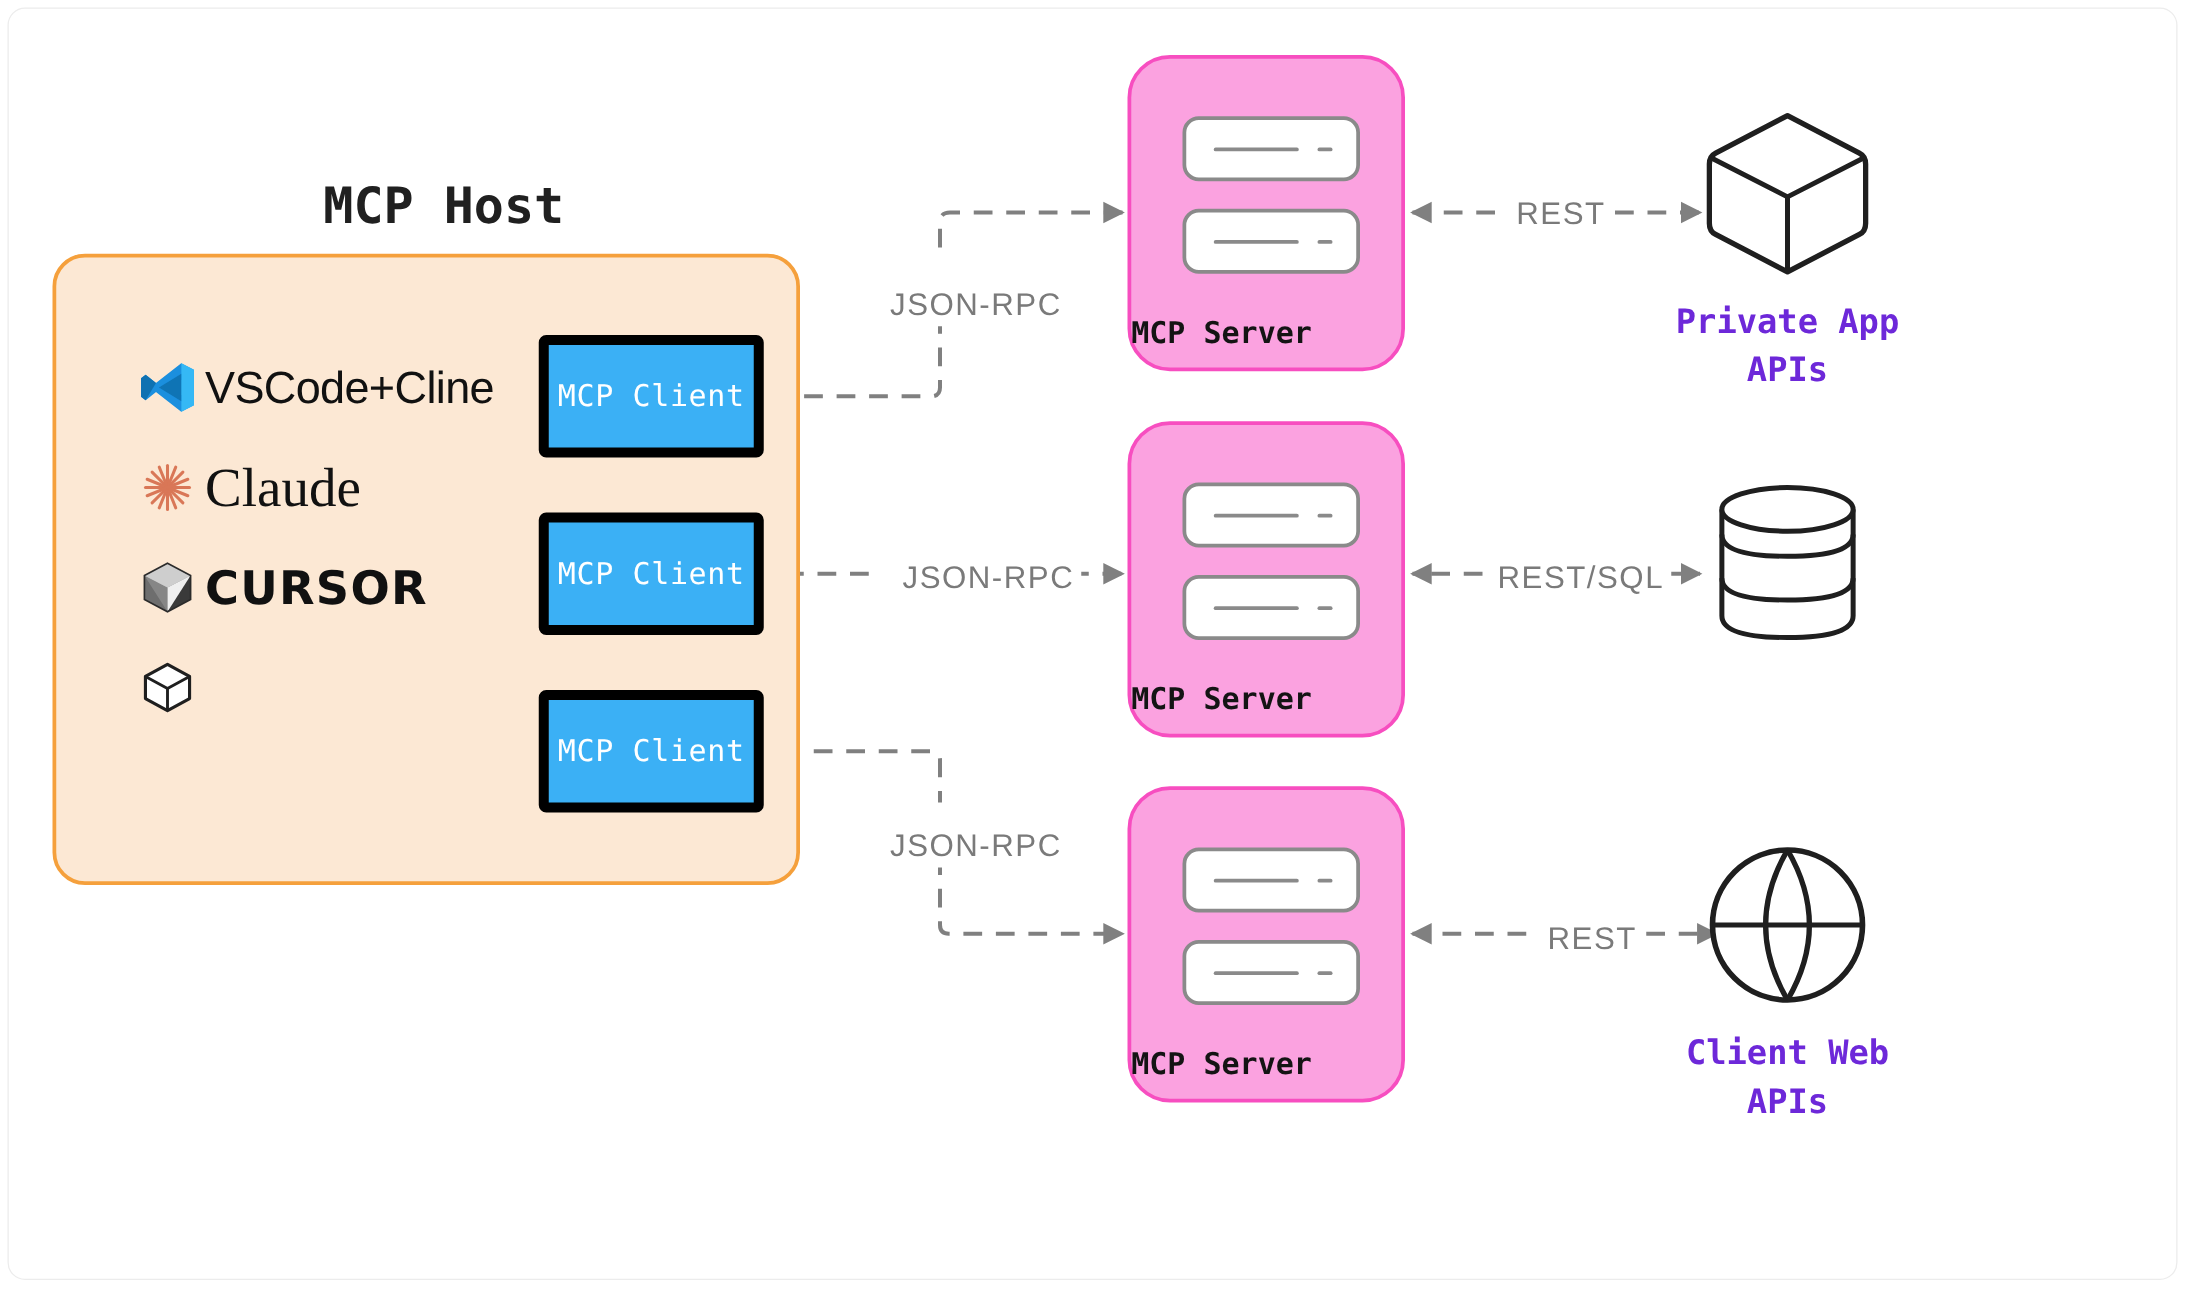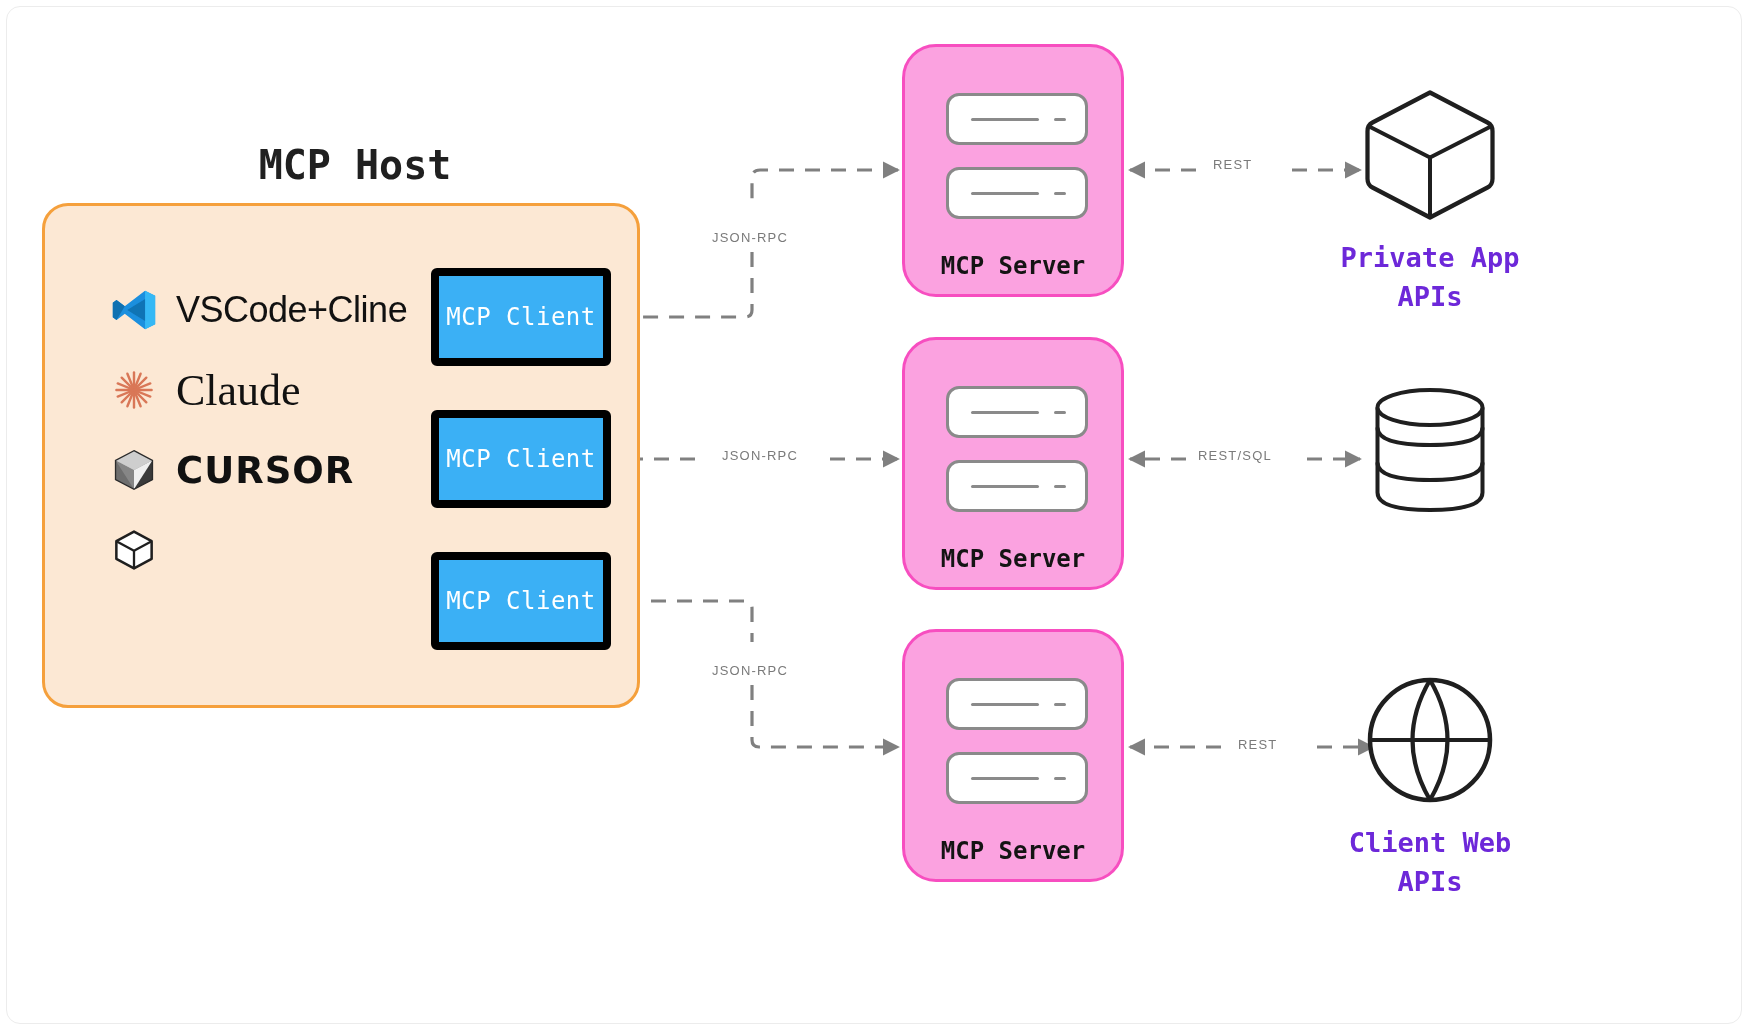--- a/index.html
+++ b/index.html
@@ -62,21 +62,21 @@
   #app-list {
     position: absolute;
     left: 110px;
     top: 270px;
     width: 330px;
   }
   .app-row {
     display: flex;
     align-items: center;
     height: 80px;
-    gap: 18px;
+    gap: 6px;
   }
   .app-icon {
     width: 48px;
     height: 48px;
     flex: 0 0 48px;
     display: flex;
     align-items: center;
     justify-content: center;
   }
   .app-label {
@@ -169,21 +169,20 @@
     width: 12px;
     height: 3px;
     background: #8a8a8a;
     border-radius: 2px;
   }
   .server-label {
     position: absolute;
     left: 0;
     right: 0;
     bottom: 14px;
-    text-align: center;
     font-family: "DejaVu Sans Mono", "Liberation Mono", monospace;
     font-size: 24px;
     font-weight: bold;
     color: #141414;
     letter-spacing: 0px;
   }
 
   
   .resource {
     position: absolute;
@@ -206,21 +205,21 @@
     font-weight: bold;
     color: #6d28d9;
     line-height: 1.45;
     letter-spacing: 0px;
   }
 
   
   .edge-label {
     position: absolute;
     font-family: "Liberation Sans", sans-serif;
-    font-size: 13px;
+    font-size: 25px;
     color: #7a7a7a;
     letter-spacing: 1.2px;
     white-space: nowrap;
     background: #ffffff;
     padding: 2px 6px;
   }
   #lbl-jsonrpc-1 { left: 706px; top: 228px; }
   #lbl-jsonrpc-2 { left: 716px; top: 446px; }
   #lbl-jsonrpc-3 { left: 706px; top: 661px; }
   #lbl-rest-1    { left: 1207px; top: 155px; }

